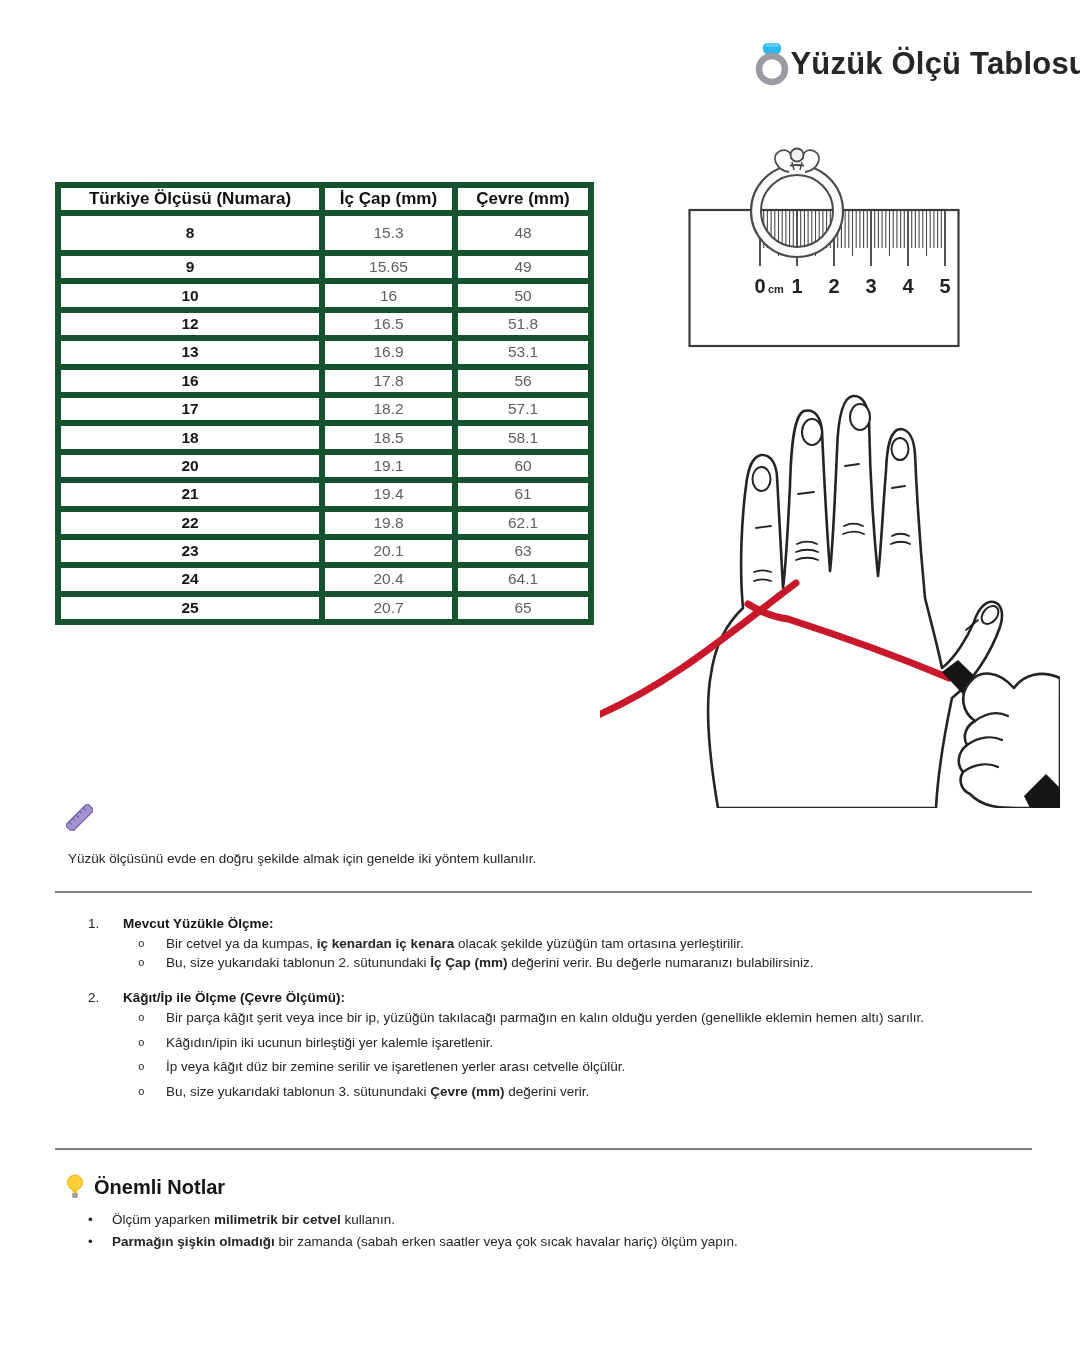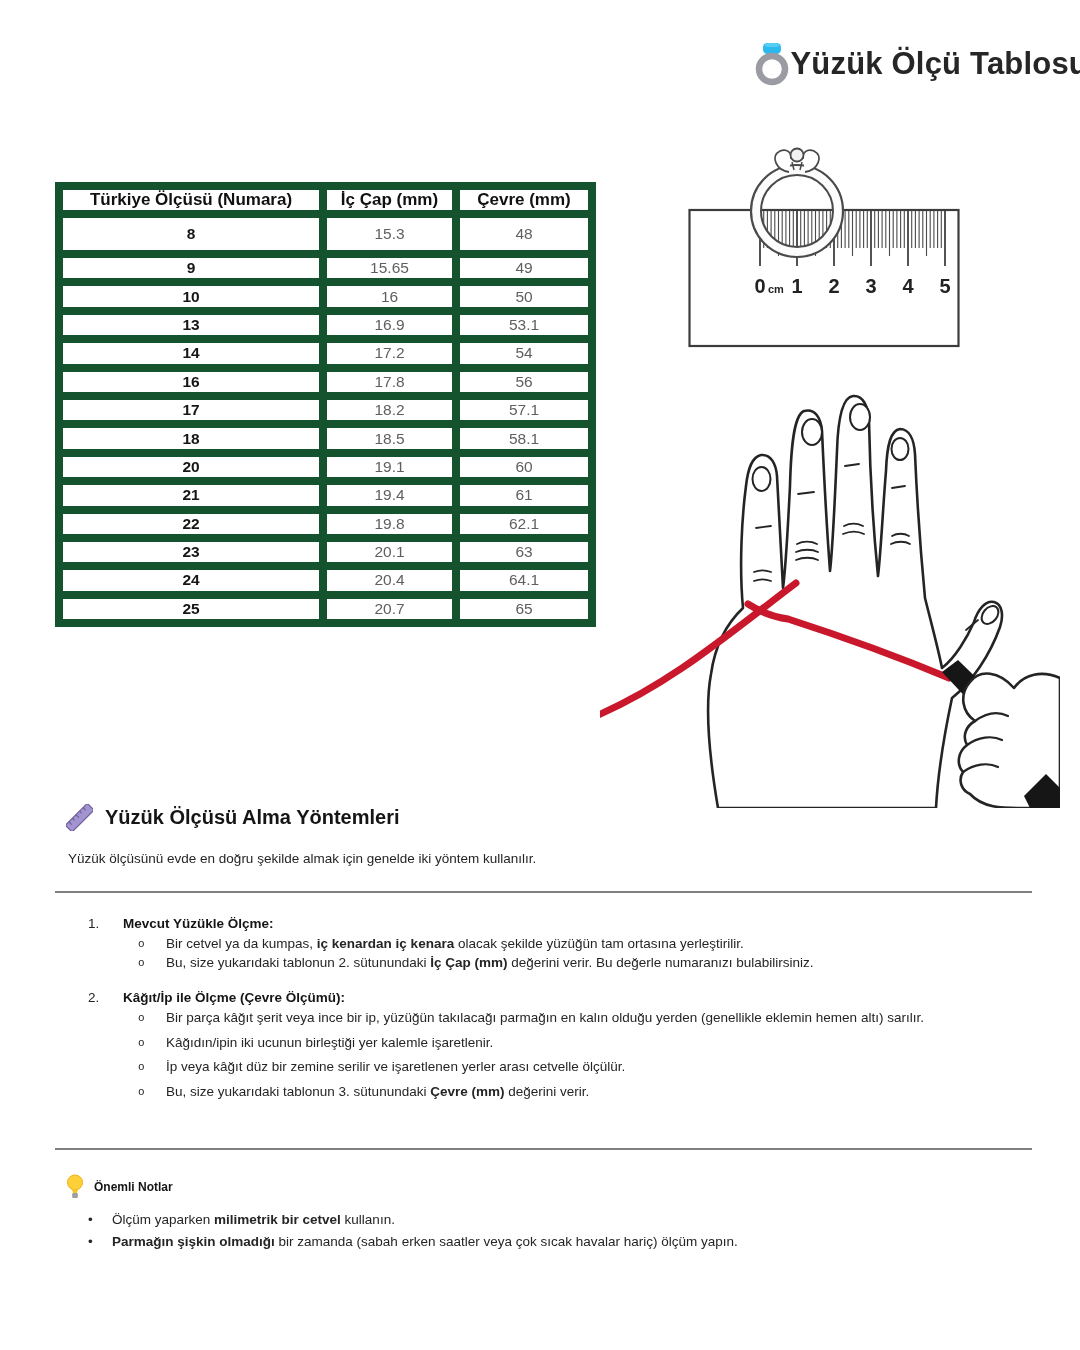--- a/index.html
+++ b/index.html
@@ -6,21 +6,21 @@
   html,body { background:#ffffff; }
   body { font-family:"Liberation Sans", sans-serif; color:#1f1f1f; }
   .page { position:relative; width:1080px; height:1350px; background:#fff; overflow:hidden; }
 
   
   .title-row { position:absolute; top:42px; left:8px; width:100%; display:flex; justify-content:flex-end; align-items:center; gap:0; }
   .title-row h1 { font-size:31px; font-weight:700; color:#262626; letter-spacing:0.2px; }
 
   
   table.size-table { position:absolute; left:55px; top:182px; width:533px; border-collapse:collapse; table-layout:fixed; background:#fff; border:3px solid #101010; }
-  table.size-table th, table.size-table td { border:8px solid #14532d; text-align:center; vertical-align:middle; padding:0; }
+  table.size-table th, table.size-table td { border:6px solid #14532d; text-align:center; vertical-align:middle; padding:0; }
   table.size-table th { height:28px; font-size:17px; font-weight:700; color:#111; }
   table.size-table td { height:28.4px; font-size:15.5px; color:#5f5f5f; }
   table.size-table tr.tall td { height:40px; }
   table.size-table td:first-child { font-weight:700; color:#161616; font-size:15.5px; }
 
   
   .ruler-fig { position:absolute; left:688px; top:140px; width:272px; height:212px; }
   .hand-fig  { position:absolute; left:600px; top:376px; width:460px; height:432px; }
   .ruler-num { font-family:"Liberation Sans", sans-serif; font-size:20px; font-weight:700; fill:#222; }
   .ruler-unit { font-family:"Liberation Sans", sans-serif; font-size:11px; font-weight:700; fill:#222; }
@@ -38,21 +38,21 @@
   .m-num { width:27px; color:#252525; }
   .m-title-text { font-weight:700; color:#151515;padding-left:8px; }
   .m-bullet { display:flex; font-size:13.5px; color:#252525; }
   .m-item-1 .m-bullet { margin-bottom:4px; }
   .m-item-2 .m-bullet { margin-bottom:9.5px; }
   .o-mark { width:28px; margin-left:50px; font-family:"Liberation Mono", monospace; font-size:11px; color:#252525; padding-top:2px; }
   .b { font-weight:700; }
 
   
   .notes-heading { position:absolute; left:66px; top:1174px; display:flex; align-items:center; gap:10px; }
-  .notes-heading .txt { font-size:12px; font-weight:700; color:#151515; }
+  .notes-heading .txt { font-size:20px; font-weight:700; color:#151515; }
   .notes { position:absolute; left:88px; top:1212px; width:950px; }
   .n-bullet { display:flex; font-size:13.5px; color:#252525; margin-bottom:6.5px; }
   .n-mark { width:24px; font-size:13.5px; color:#252525; }
 </style>
 </head>
 <body>
 
 <div class="page">
 
   <div class="title-row">
@@ -87,28 +87,28 @@
           <td>9</td>
           <td>15.65</td>
           <td>49</td>
         </tr>
         <tr>
           <td>10</td>
           <td>16</td>
           <td>50</td>
         </tr>
         <tr>
+          <td>12</td>
+          <td>16.5</td>
+          <td>51.8</td>
+        </tr>
+        <tr>
           <td>13</td>
           <td>16.9</td>
           <td>53.1</td>
-        </tr>
-        <tr>
-          <td>14</td>
-          <td>17.2</td>
-          <td>54</td>
         </tr>
         <tr>
           <td>16</td>
           <td>17.8</td>
           <td>56</td>
         </tr>
         <tr>
           <td>17</td>
           <td>18.2</td>
           <td>57.1</td>
@@ -279,21 +279,20 @@
     <path fill="#161616" d="M424,420 L446,398 L460,412 L460,432 L430,432 Z"></path>
   </svg>
 
   <div class="sec-heading">
     <svg width="27" height="27" viewBox="0 0 27 27" aria-hidden="true">
       <g transform="rotate(-45 13.5 13.5)">
         <rect x="-2" y="9" width="31" height="9.5" rx="1.5" fill="#a394cf" stroke="#6f5fa0" stroke-width="1.2"></rect>
         <path d="M3,9 L3,13 M8,9 L8,12 M13,9 L13,13 M18,9 L18,12 M23,9 L23,13" stroke="#6f5fa0" stroke-width="1.2"></path>
       </g>
     </svg>
-    <span class="txt">Yüzük Ölçüsü Alma Yöntemleri</span>
   </div>
   <p class="intro">Yüzük ölçüsünü evde en doğru şekilde almak için genelde iki yöntem kullanılır.</p>
 
   <div class="hr hr1"></div>
 
   <div class="methods">
       <div class="m-item m-item-1">
         <div class="m-title">
           <span class="m-num">1.</span>
           <span class="m-title-text">Mevcut Yüzükle Ölçme:</span>

